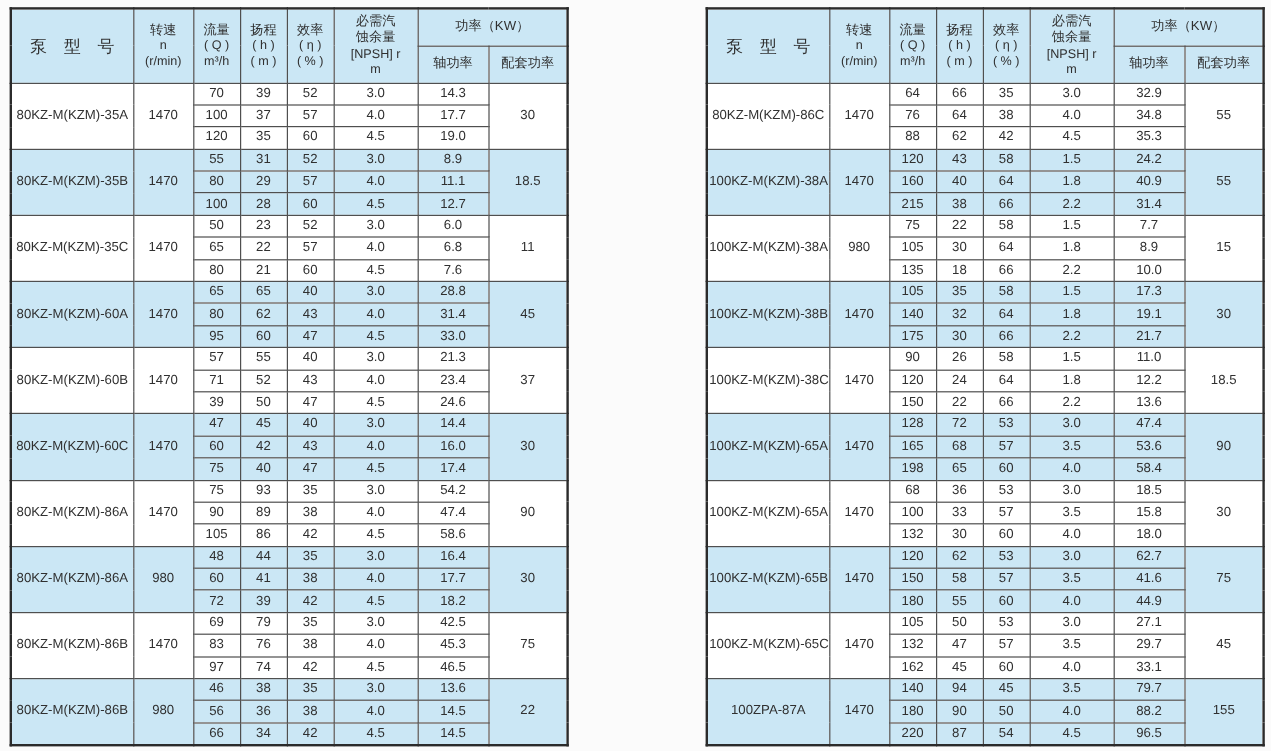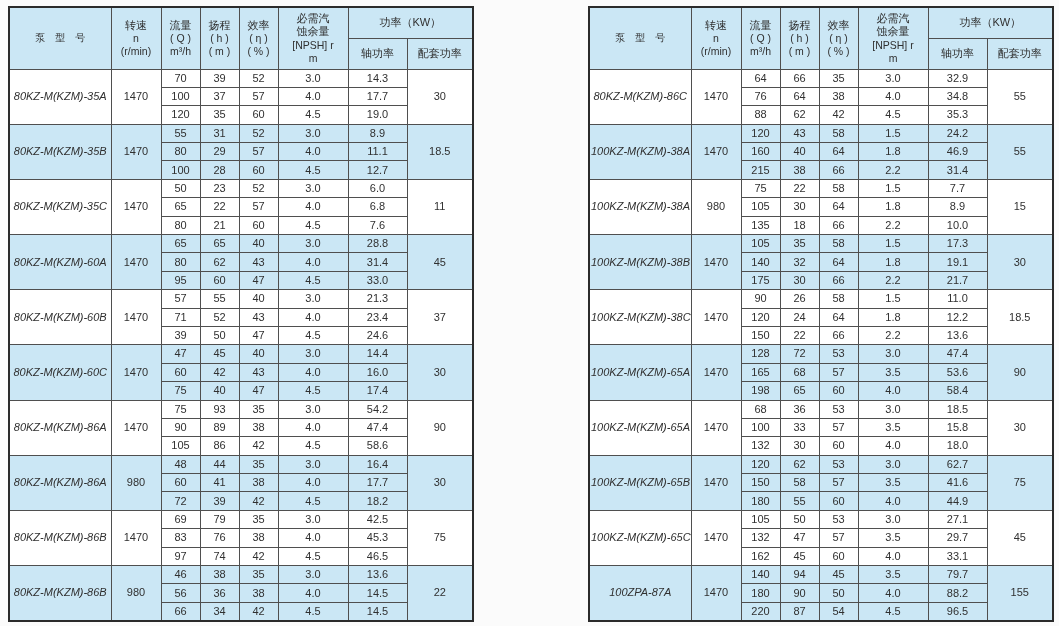--- a/index.html
+++ b/index.html
@@ -41,22 +41,22 @@
   }
   .pump-table thead tr { height: 31px; }
   .pump-table tbody tr { height: 18.4px; }
   .pump-table thead th {
     background: #cbe7f5;
     font-weight: normal;
     white-space: normal;
   }
   .pump-table thead th .hline { display: block; font-size: 11px; line-height: 1.22; }
   .pump-table thead th .hline.small { font-size: 10.5px; }
-  th.model-th { font-size: 10px; }
-  td.model-cell { font-size: 11px; font-style: italic; }
+  th.model-th { font-size: 14px; }
+  td.model-cell { font-size: 11px; }
   tr.hl td { background: #cbe7f5; }
   tr.plain td { background: #ffffff; }
 
   col.c-model { width: 102px; }
   col.c-speed { width: 50px; }
   col.c-flow  { width: 39px; }
   col.c-head  { width: 39px; }
   col.c-eff   { width: 39px; }
   col.c-npsh  { width: 70px; }
   col.c-shaft { width: 59px; }
@@ -439,21 +439,21 @@
             <td>58</td>
             <td>1.5</td>
             <td>24.2</td>
             <td rowspan="3">55</td>
           </tr>
           <tr class="hl">
             <td>160</td>
             <td>40</td>
             <td>64</td>
             <td>1.8</td>
-            <td>46.9</td>
+            <td>40.9</td>
           </tr>
           <tr class="hl">
             <td>215</td>
             <td>38</td>
             <td>66</td>
             <td>2.2</td>
             <td>31.4</td>
           </tr>
           <tr class="plain">
             <td rowspan="3" class="model-cell">100KZ-M(KZM)-38A</td>

